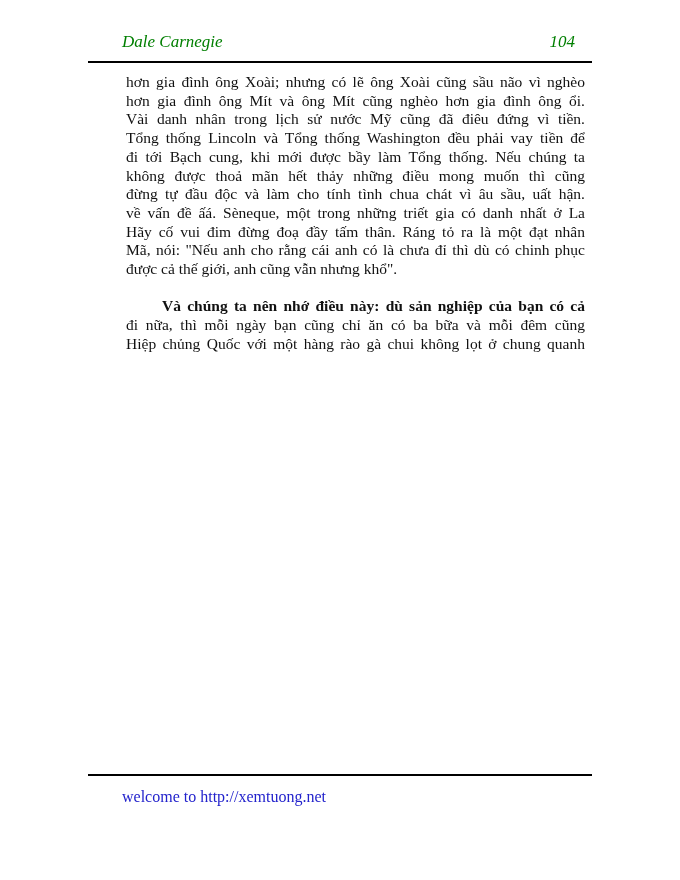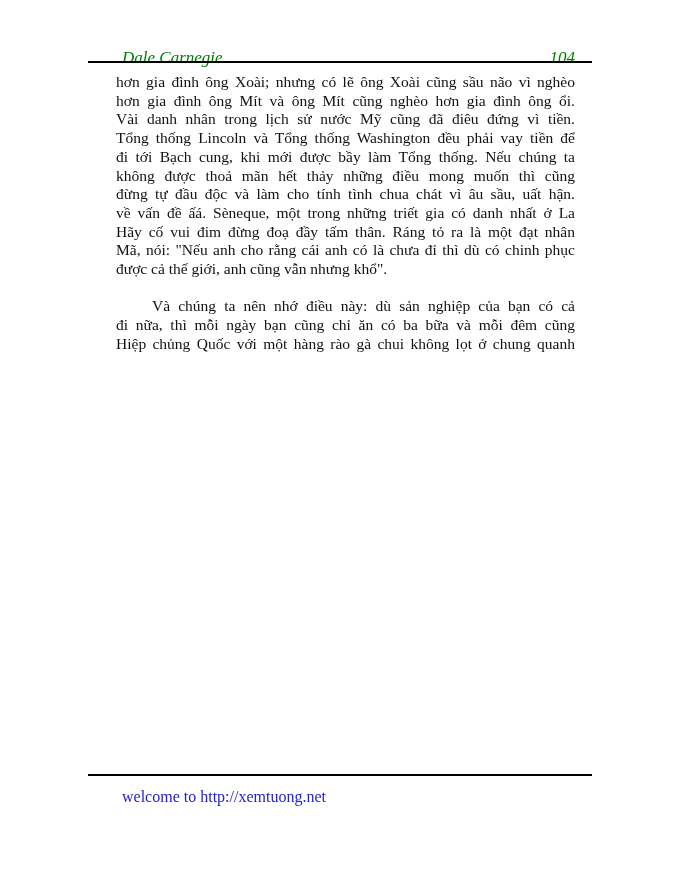--- a/index.html
+++ b/index.html
@@ -16,21 +16,21 @@
   }
   .page {
     position: relative;
     width: 680px;
     height: 880px;
     background: var(--paper);
     overflow: hidden;
   }
   .header {
     position: absolute;
-    top: 48px;
+    top: 32px;
     left: 122px;
     right: 105px;
     display: flex;
     justify-content: space-between;
     align-items: center;
     font-style: italic;
     font-size: 17px;
     color: var(--green);
   }
   .rule {
@@ -38,33 +38,33 @@
     left: 88px;
     width: 504px;
     height: 2px;
     background: var(--rule);
   }
   .header-rule { top: 61px; }
   .footer-rule { top: 774px; }
   .body-text {
     position: absolute;
     top: 73px;
-    left: 116px;
+    left: 126px;
     width: 459px;
     font-size: 15.5px;
     line-height: 18.7px;
     color: var(--ink);
   }
   .para + .para { margin-top: 18.7px; }
   .line {
     text-align: justify;
     text-align-last: justify;
   }
   .line.last { text-align-last: left; }
-  .para.indented .line:first-child { text-indent: 36px; }
+  .para.indented .line:first-child { text-indent: 36px; font-weight: bold; }
   .footer {
     position: absolute;
     top: 780px;
     left: 122px;
     font-size: 16px;
     color: var(--blue);
     margin-top: 8px;
   }
 </style>
 </head>

